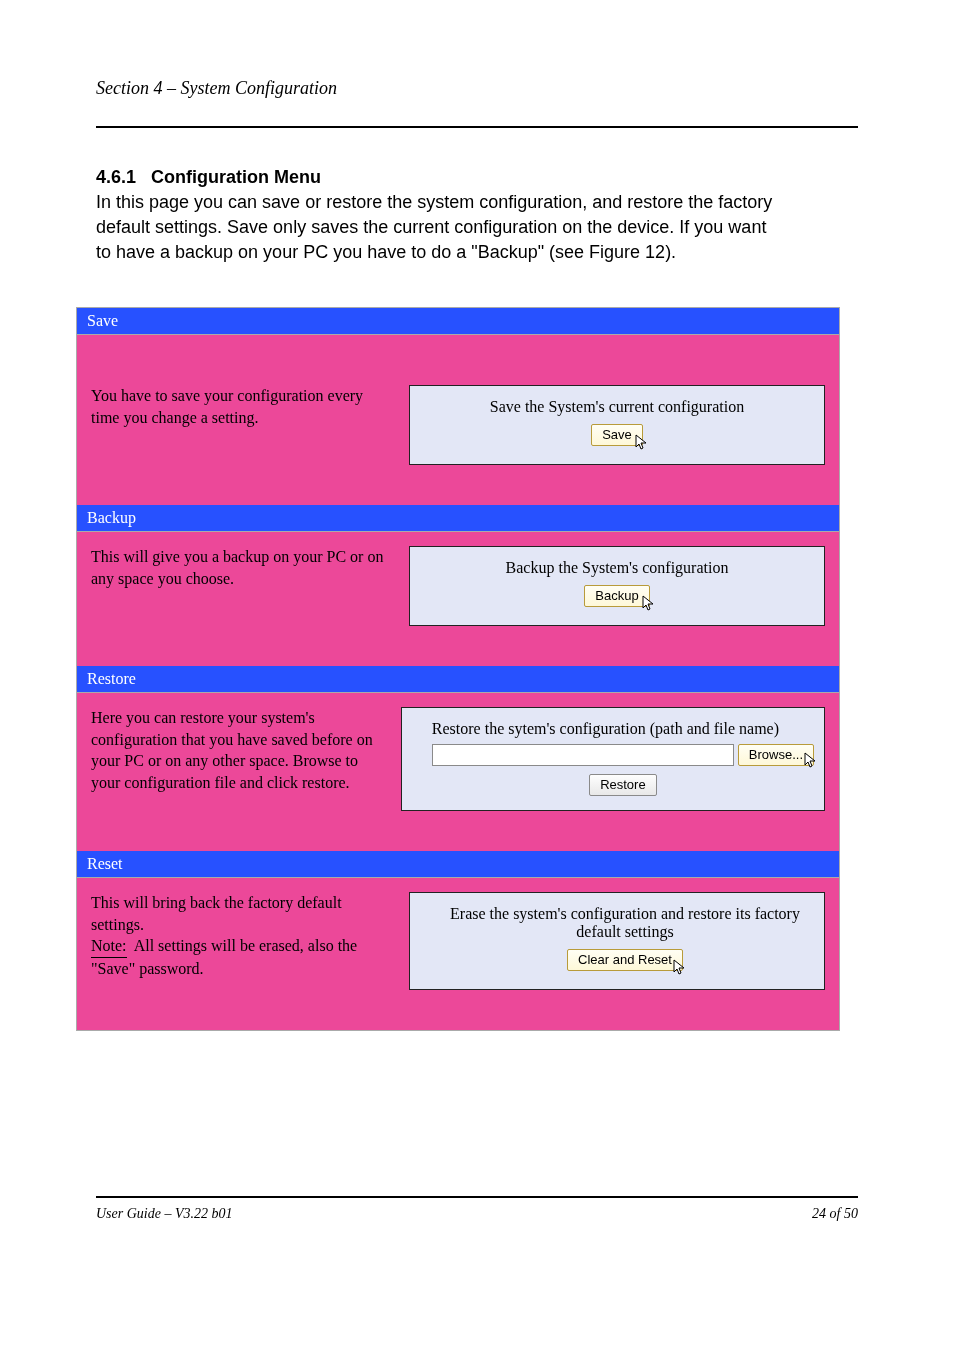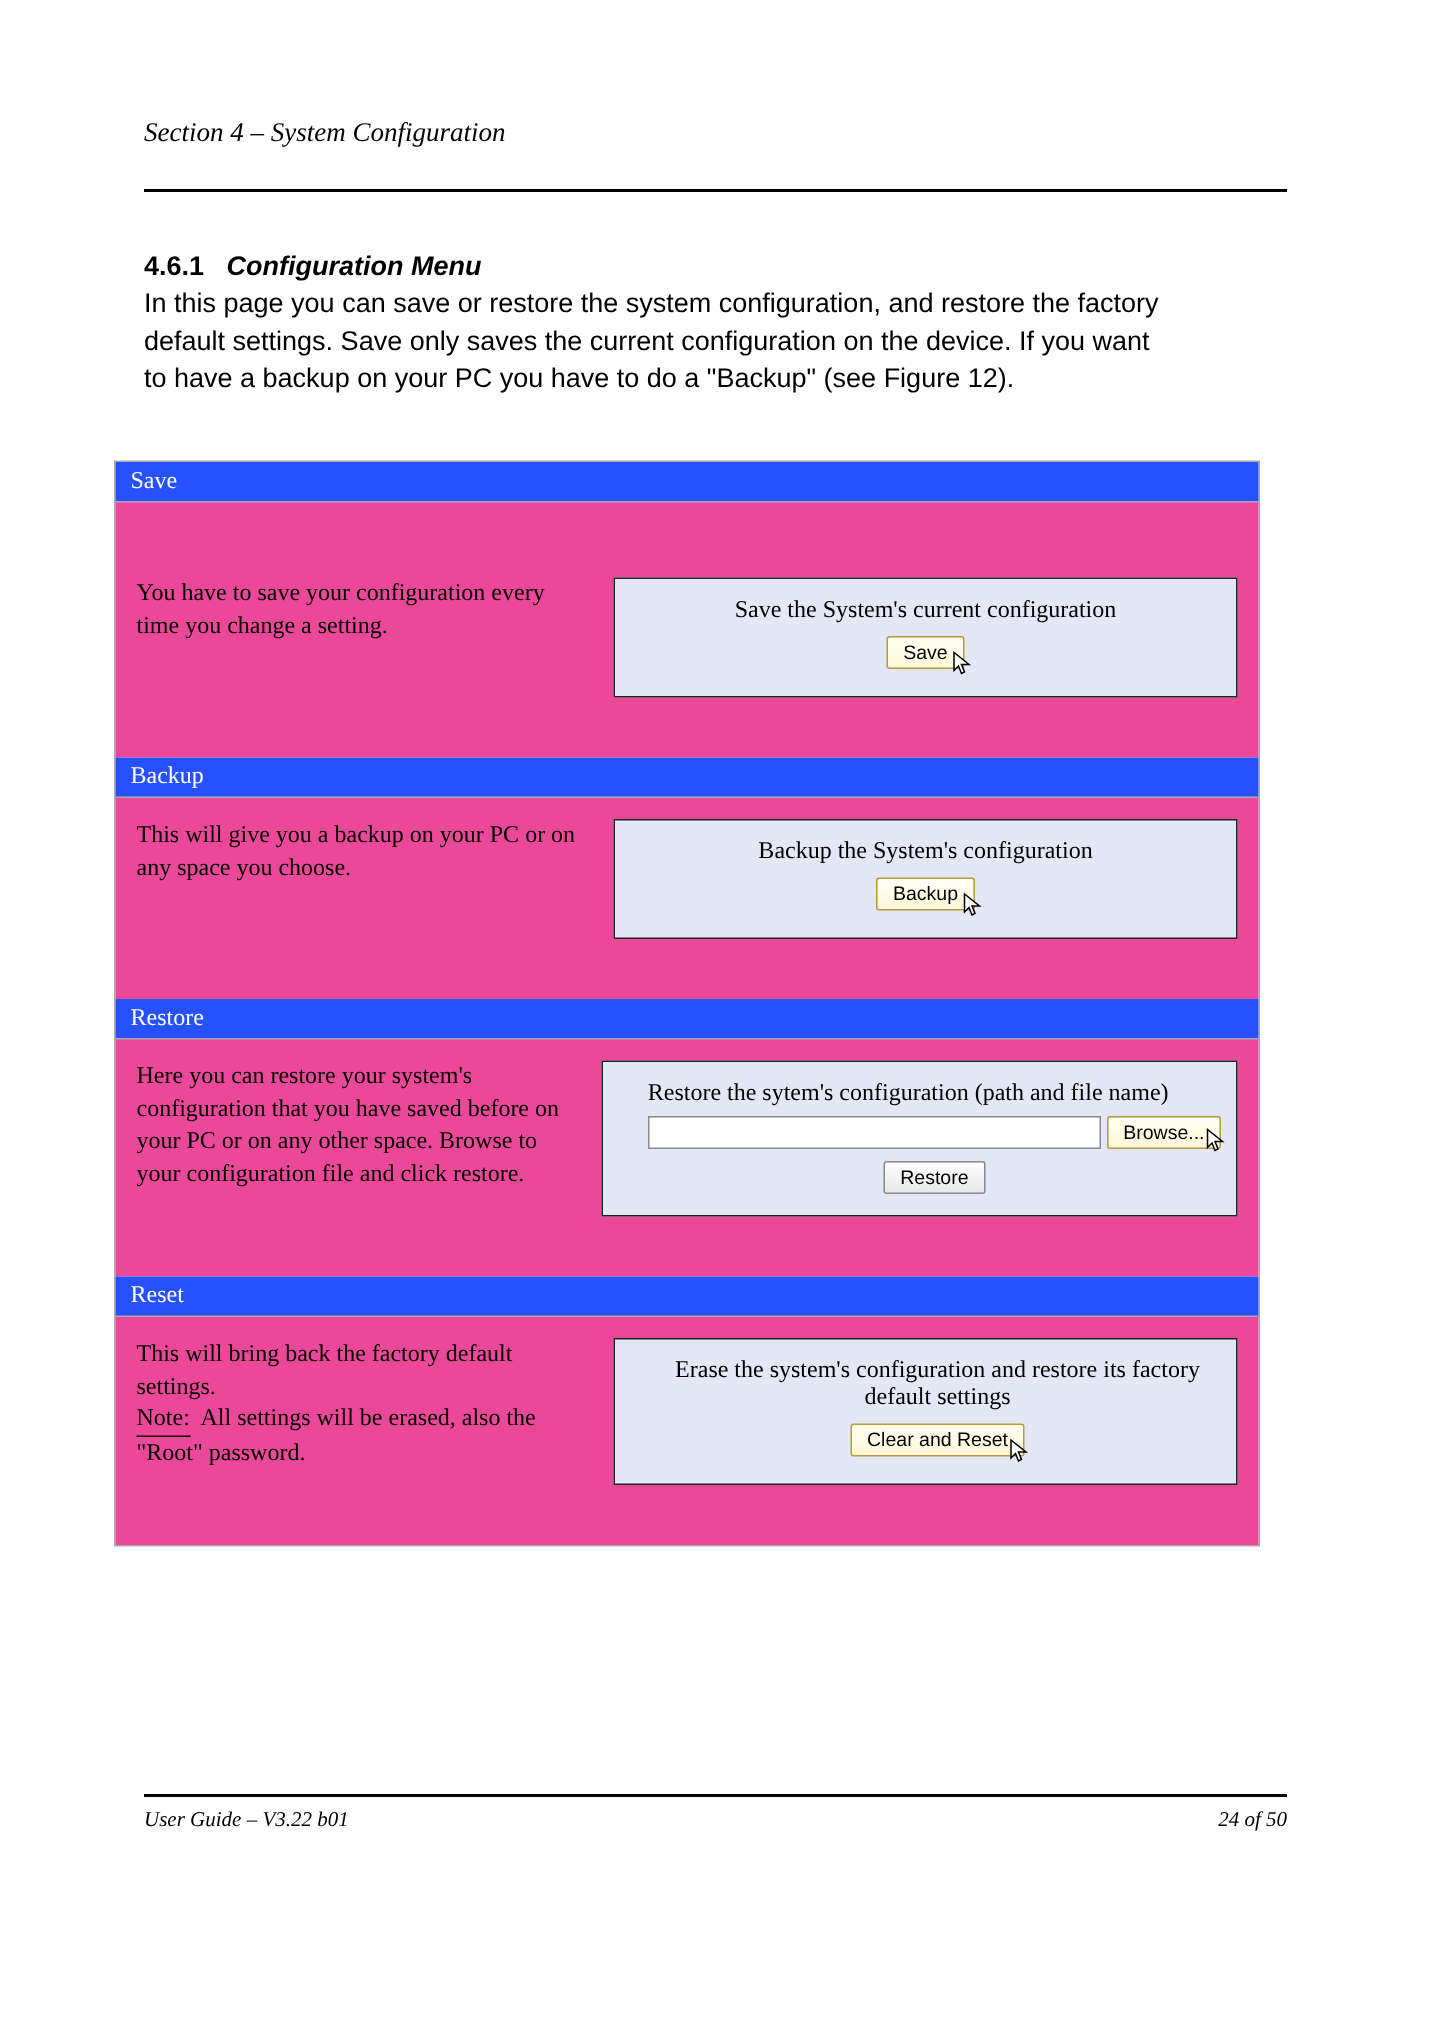--- a/index.html
+++ b/index.html
@@ -38,21 +38,20 @@
     position: absolute;
     left: 96px;
     width: 762px;
     font-family: "Arial Narrow", Arial, sans-serif;
     font-size: 18px;
     line-height: 1.35;
   }
   .intro .title {
     font-weight: bold;
     display: block;
-    font-style: italic;
   }
   .intro1 { top: 165px; }
   .intro2 { top: 190px; }
   .intro3 { top: 215px; }
   .intro4 { top: 240px; }
   .fig-caption {
     position: absolute;
     left: 96px;
     top: 284px;
     font-family: "Arial Narrow", Arial, sans-serif;
@@ -267,21 +266,21 @@
         </div>
       </div>
     </div>
 
     <div class="bluebar">Reset</div>
     <div class="section-body extra-pad">
       <div class="left-cell">
         <span>This will bring back the factory default settings.</span><br>
         <span class="note">
           <span class="note-label">Note:</span>
-          <span>All settings will be erased, also the "Root" password.</span>
+          <span>All settings will be erased, also the "Save" password.</span>
         </span>
       </div>
       <div class="right-cell">
         <div class="example-box" style="padding-left:20px;padding-right:4px;">
           <div class="desc">Erase the system's configuration and restore its factory default settings</div>
           <span class="clear-wrap">
             <span class="btn">Clear and Reset</span>
             <svg class="cursor-svg" viewBox="0 0 14 18">
                 <path d="M1 1 L1 13 L4 10 L6 15 L8 14 L6 9 L11 9 Z" fill="#fff" stroke="#000" stroke-width="1"></path>
               </svg>

